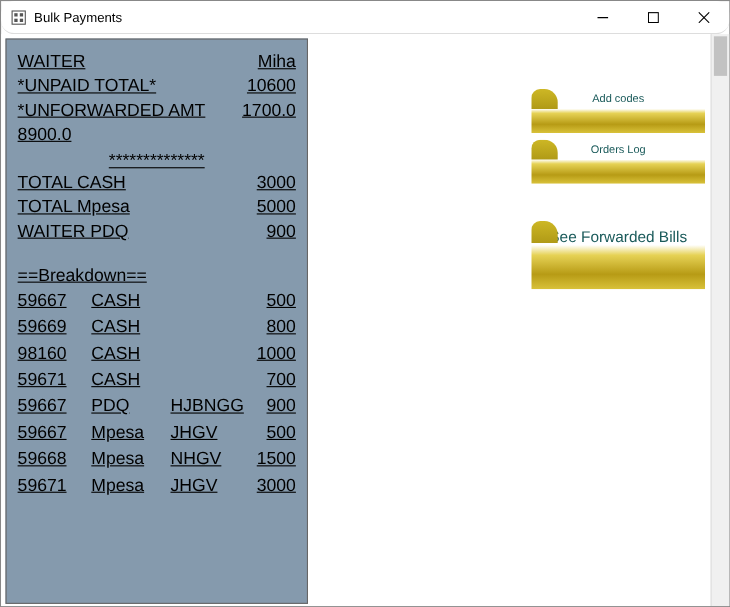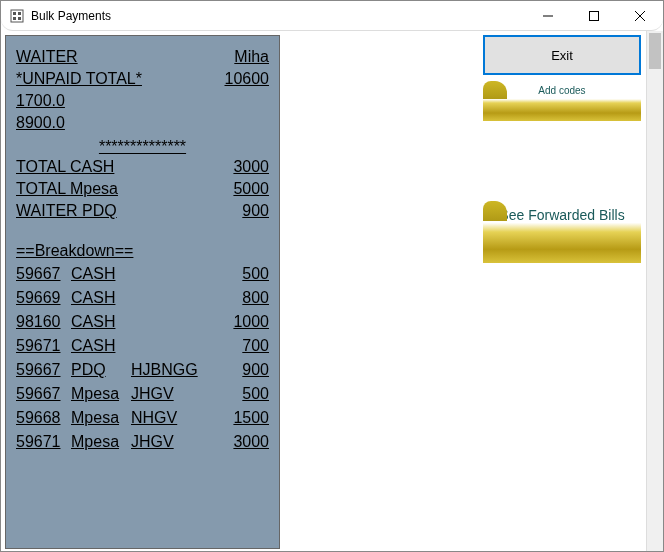--- a/index.html
+++ b/index.html
@@ -80,20 +80,21 @@
     .breakdown-header {
       height: 22px;
       display: flex;
       align-items: center;
     }
     .bk-row {
       display: grid;
       grid-template-columns: 55px 60px 60px 1fr;
       height: 24px;
       align-items: center;
+      gap: 12px;
     }
     .bk-row .amt { text-align: right; }
 
     .right-area {
       flex: 1;
       position: relative;
       padding-top: 4px;
     }
 
     .exit-btn {
@@ -244,20 +245,21 @@
 
     <div class="summary-row">
       <span class="label">WAITER</span>
       <span class="value">Miha</span>
     </div>
     <div class="summary-row">
       <span class="label">*UNPAID TOTAL*</span>
       <span class="value">10600</span>
     </div>
     <div class="summary-row">
+      <span class="label">*UNFORWARDED AMT</span>
       <span class="value">1700.0</span>
     </div>
     <div class="summary-row">
       <span class="value">8900.0</span>
     </div>
     <div class="divider-stars">**************</div>
 
     <div class="summary-row">
       <span class="label">TOTAL CASH</span>
       <span class="value">3000</span>
@@ -323,29 +325,34 @@
           <span>Mpesa</span>
           <span>JHGV</span>
           <span class="amt">3000</span>
         </div>
       </div>
 
   </div>
 
   <div class="right-area">
 
-    <button class="exit-btn">Exit</button>
 
     <div class="gold-stack">
       <div class="gold-btn">
         <div class="body">
             <span class="label">Add codes</span>
           </div>
         <div class="tab-top"></div>
       </div>
+      <div class="gold-btn">
+        <div class="body">
+            <span class="label">Orders Log</span>
+          </div>
+        <div class="tab-top"></div>
+      </div>
     </div>
 
     <div class="forwarded-btn">
       <div class="body">
           <span class="label">See Forwarded Bills</span>
         </div>
       <div class="tab-top"></div>
     </div>
 
     <div class="scrollbar">

